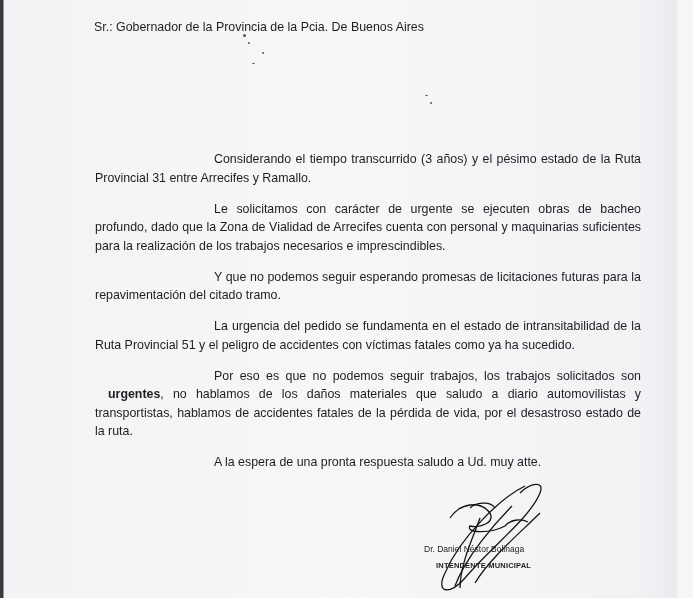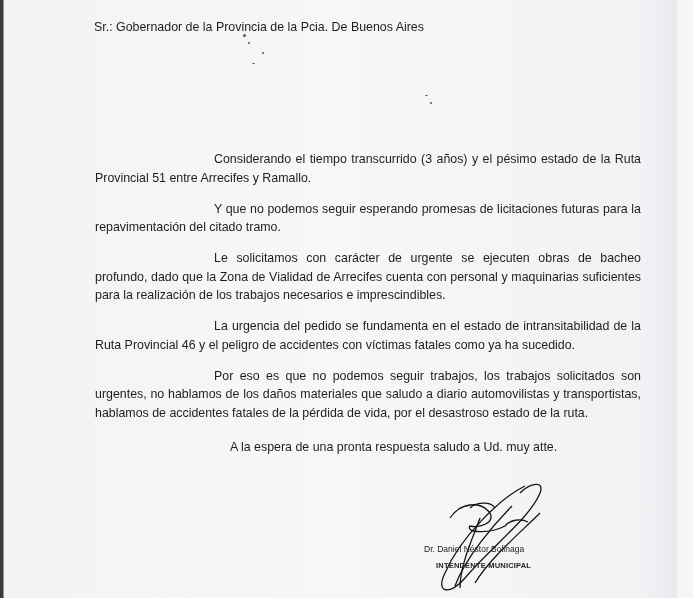--- a/index.html
+++ b/index.html
@@ -17,22 +17,22 @@
     .recipients {
       position: absolute; left: 94px; top: 16px;
       font-size: 12.4px; line-height: 22px;
     }
     .recipients div { white-space: nowrap; }
     .body-text {
       position: absolute; left: 95px; width: 546px; top: 150px;
       font-size: 12.4px; line-height: 18.5px;
     }
     .para { margin: 0 0 12.5px 0; text-align: justify; text-indent: 119px; }
-    .closing { margin: 16px; text-indent: 119px; }
-    .bold { font-weight: normal; }
+    .closing { margin: 0; text-indent: 119px; }
+    .bold { font-weight: bold; margin-left: 13px; }
     .speck { position: absolute; background: #555; border-radius: 50%; }
     .signature-block {
       position: absolute; left: 420px; top: 478px; width: 180px; height: 120px;
     }
     .signature-svg { position: absolute; left: 0; top: 0; }
     .sig-name {
       position: absolute; left: 424px; top: 544px;
       font-size: 8.5px; white-space: nowrap; color: #222;
     }
     .sig-title {
@@ -50,24 +50,24 @@
   </div>
 
   <span class="speck" style="left:243px;top:34px;width:3px;height:3px;"></span>
   <span class="speck" style="left:248px;top:42px;width:2px;height:2px;"></span>
   <span class="speck" style="left:262px;top:52px;width:2px;height:2px;"></span>
   <span class="speck" style="left:252px;top:63px;width:3px;height:1px;"></span>
   <span class="speck" style="left:425px;top:95px;width:3px;height:1px;"></span>
   <span class="speck" style="left:430px;top:102px;width:2px;height:2px;"></span>
 
   <div class="body-text">
-    <p class="para">Considerando el tiempo transcurrido (3 años) y el pésimo estado de la Ruta Provincial 51 entre Arrecifes y Ramallo.</p>
+    <p class="para">Considerando el tiempo transcurrido (3 años) y el pésimo estado de la Ruta Provincial 31 entre Arrecifes y Ramallo.</p>
+    <p class="para">Le solicitamos con carácter de urgente se ejecuten obras de bacheo profundo, dado que la Zona de Vialidad de Arrecifes cuenta con personal y maquinarias suficientes para la realización de los trabajos necesarios e imprescindibles.</p>
     <p class="para">Y que no podemos seguir esperando promesas de licitaciones futuras para la repavimentación del citado tramo.</p>
-    <p class="para">Le solicitamos con carácter de urgente se ejecuten obras de bacheo profundo, dado que la Zona de Vialidad de Arrecifes cuenta con personal y maquinarias suficientes para la realización de los trabajos necesarios e imprescindibles.</p>
-    <p class="para">La urgencia del pedido se fundamenta en el estado de intransitabilidad de la Ruta Provincial 46 y el peligro de accidentes con víctimas fatales como ya ha sucedido.</p>
+    <p class="para">La urgencia del pedido se fundamenta en el estado de intransitabilidad de la Ruta Provincial 51 y el peligro de accidentes con víctimas fatales como ya ha sucedido.</p>
     <p class="para"><span>Por eso es que no podemos seguir trabajos, los trabajos solicitados son </span><span class="bold">urgentes</span><span>, no hablamos de los daños materiales que saludo a diario automovilistas y transportistas, hablamos de accidentes fatales de la pérdida de vida, por el desastroso estado de la ruta.</span></p>
     <p class="closing">A la espera de una pronta respuesta saludo a Ud. muy atte.</p>
   </div>
 
   <div class="signature-block">
     <svg class="signature-svg" width="180" height="120" viewBox="0 0 180 120">
       <g fill="none" stroke="#151515" stroke-width="1.3">
         <path d="M105 8 C 80 20, 40 60, 25 95 C 15 115, 30 118, 45 100 C 70 70, 110 40, 120 15 C 125 2, 110 5, 100 15"></path>
         <path d="M92 28 C 75 45, 45 80, 35 108"></path>
         <path d="M60 40 C 55 55, 40 85, 40 110"></path>

